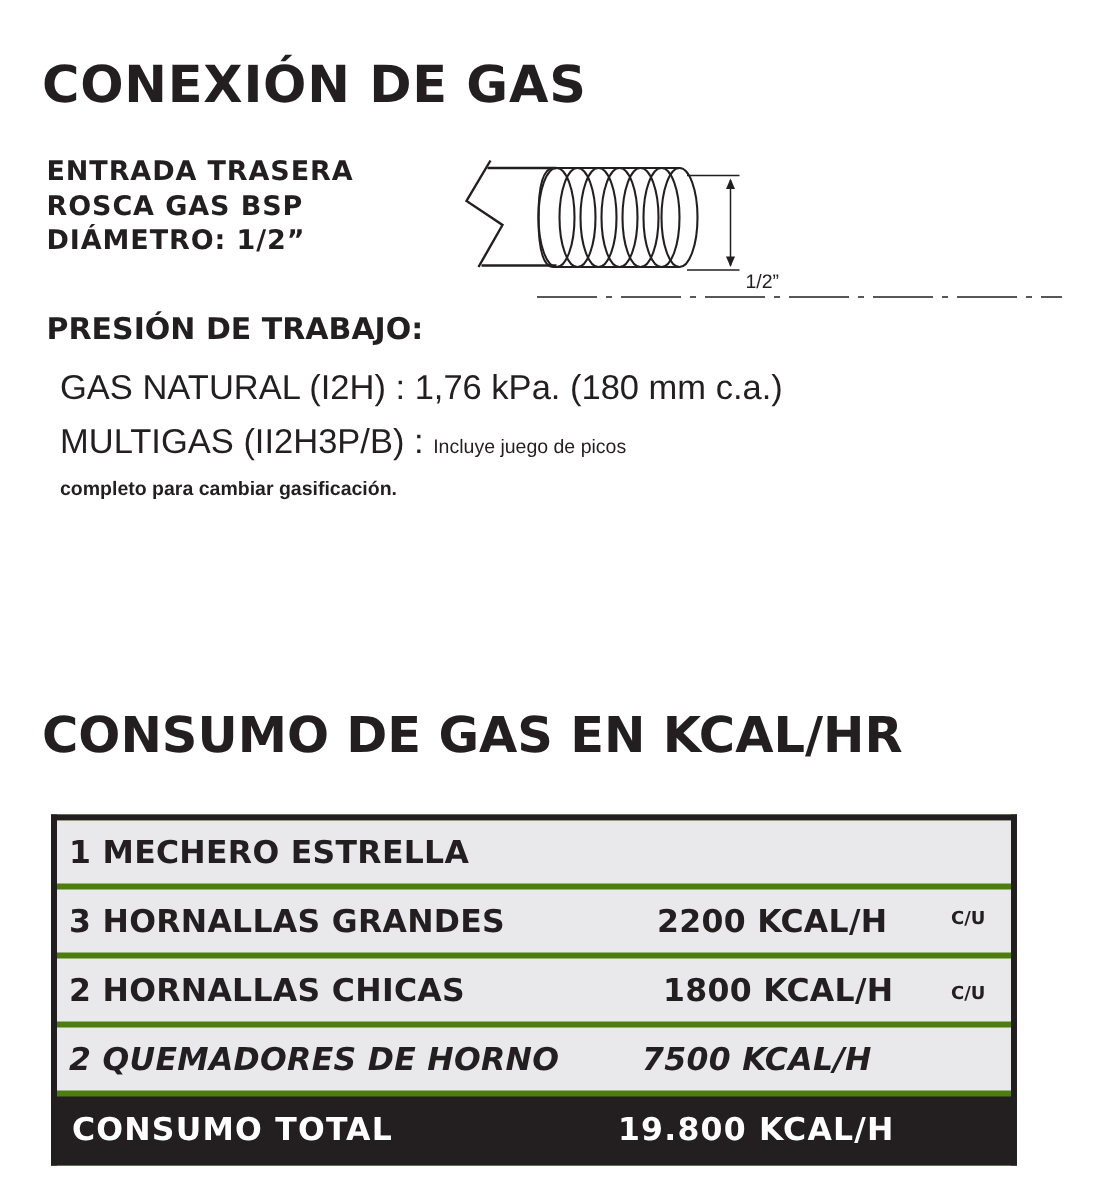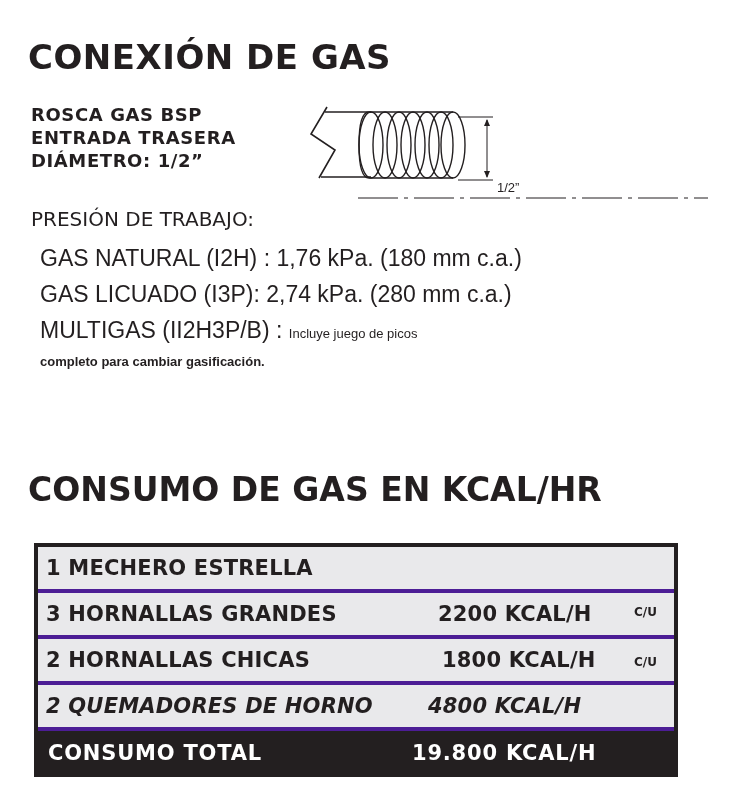--- a/index.html
+++ b/index.html
@@ -15,31 +15,31 @@
   }
   #title-conexion { top: 37px; }
   #title-consumo { top: 470px; font-size: 33px; letter-spacing: 0px; }
 
   .spec { position: absolute; left: 31px; top: 104px; font-weight: bold;
     font-size: 18px; line-height: 22px; letter-spacing: 0.6px; white-space: nowrap; }
   .spec div { height: 23px; }
 
   .pipe { position: absolute; left: 303px; top: 100px; }
 
-  .pres-title { position: absolute; left: 31px; top: 206px; font-weight: normal;
+  .pres-title { position: absolute; left: 31px; top: 206px; font-weight: bold;
     font-size: 20px; line-height: 26px; white-space: nowrap; text-align: right; }
   .pres-lines { position: absolute; left: 40px; top: 240px; font-size: 21px;
     line-height: 36px; white-space: nowrap; font-family: "Liberation Sans", sans-serif; color:#231f20; }
   .pres-lines .row { height: 36px; }
   .pres-lines .small { font-size: 13px; }
   .pres-lines .big { font-size: 23px; }
 
   .table {
     position: absolute; left: 34px; top: 543px; width: 636px;
-    border: 4px solid #231f20; border-bottom: none; background: #4c1d95;
+    border: 4px solid #231f20; border-bottom: none; background: #4d7c0f;
   }
   .trow {
     position: relative; height: 42px; background: #e9e9eb;
     margin-bottom: 4px; display: block;
   }
   .trow .lbl, .trow .val {
     position: absolute; top: 0; line-height: 43px; font-weight: bold;
     font-size: 21px; white-space: nowrap; color: #231f20; letter-spacing: 0.2px;
   }
   .trow .lbl { left: 8px; }
@@ -56,22 +56,22 @@
   }
   .total .lbl { left: 14px; }
   .total .val { left: 378px; }
 </style>
 </head>
 <body>
 
 <div class="h1" id="title-conexion">CONEXIÓN DE GAS</div>
 
 <div class="spec">
+  <div>ENTRADA TRASERA</div>
   <div>ROSCA GAS BSP</div>
-  <div>ENTRADA TRASERA</div>
   <div>DIÁMETRO: 1/2”</div>
 </div>
 
 <div class="pipe">
   <svg width="410" height="100" viewBox="0 0 410 100" fill="none" stroke="#231f20" stroke-width="1.6">
 
     <polyline points="24,7 8,34 32,50 16,78"></polyline>
 
     <line x1="22" y1="12" x2="68" y2="12"></line>
     <line x1="18" y1="77" x2="68" y2="77"></line>
@@ -96,21 +96,20 @@
 
     <line x1="55" y1="98" x2="405" y2="98" stroke-width="1" stroke-dasharray="40,6,4,6"></line>
   </svg>
   <span style="position:absolute;left:194px;top:36px;font-size:13px;font-family:'Liberation Sans',sans-serif;margin-top:44px;">1/2”</span>
 </div>
 
 <div class="pres-title">PRESIÓN DE TRABAJO:</div>
 
 <div class="pres-lines">
   <div class="row big">GAS NATURAL (I2H) : 1,76 kPa. (180 mm c.a.)</div>
-  <div class="row big">GAS LICUADO (I3P): 2,74 kPa. (280 mm c.a.)</div>
   <div class="row">
     <span class="big">MULTIGAS (II2H3P/B) : </span><span class="small">Incluye juego de picos</span>
   </div>
   <div class="row small" style="line-height:28px;font-weight:bold;">completo para cambiar gasificación.</div>
 </div>
 
 <div class="h1" id="title-consumo">CONSUMO DE GAS EN KCAL/HR</div>
 
 <div class="table">
   <div class="trow">
@@ -122,20 +121,20 @@
     <span class="val">2200 KCAL/H</span>
     <span class="cu">C/U</span>
   </div>
   <div class="trow">
     <span class="lbl">2 HORNALLAS CHICAS</span>
     <span class="val" style="left:404px;">1800 KCAL/H</span>
     <span class="cu" style="top:16px;">C/U</span>
   </div>
   <div class="trow" style="margin-bottom:4px;font-style:italic;">
     <span class="lbl">2 QUEMADORES DE HORNO</span>
-    <span class="val" style="left:390px;">4800 KCAL/H</span>
+    <span class="val" style="left:390px;">7500 KCAL/H</span>
     <span class="cu"></span>
   </div>
   <div class="total">
     <span class="lbl">CONSUMO TOTAL</span>
     <span class="val">19.800 KCAL/H</span>
   </div>
 </div>
 
 </body></html>

